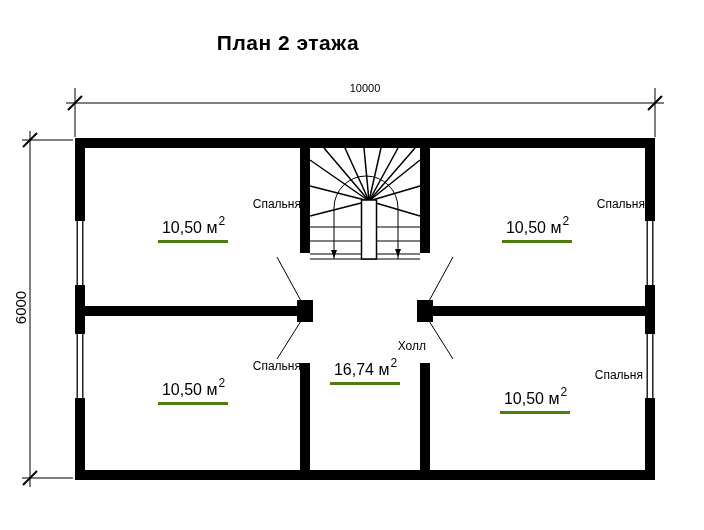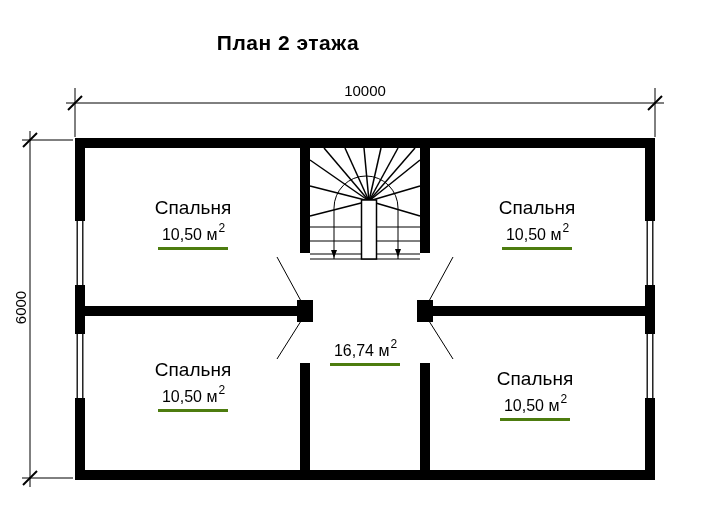--- a/index.html
+++ b/index.html
@@ -25,21 +25,21 @@
     font-size: 21px;
     font-weight: bold;
     letter-spacing: 0.5px;
   }
   .dim-label-width {
     position: absolute;
     left: 265px;
     top: 82px;
     width: 200px;
     text-align: center;
-    font-size: 15px;
+    font-size: 11px;
   }
   .dim-label-height {
     position: absolute;
     left: -40px;
     top: 299px;
     width: 120px;
     height: 17px;
     text-align: center;
     font-size: 15px;
     transform: rotate(-90deg);
@@ -49,22 +49,23 @@
     position: absolute;
     left: 0;
     top: 0;
   }
   .room-label {
     position: absolute;
     text-align: center;
     line-height: 1;
   }
   .room-name {
-    font-size: 19px;
+    font-size: 12px;
     margin-bottom: 7px;
+    text-align: right;
   }
   .room-area {
     font-size: 16px;
   }
   .room-area .u {
     display: inline-block;
     border-bottom: 3px solid #4d7c0f;
     padding: 0 4px 4px 4px;
   }
   .room-area sup {
@@ -206,16 +207,17 @@
     <div class="room-name">Спальня</div>
     <div class="room-area"><span class="u"><span>10,50 м</span><sup>2</sup></span></div>
   </div>
 
   <div class="room-label" style="left:427px; top:369px; width:216px;">
     <div class="room-name">Спальня</div>
     <div class="room-area"><span class="u"><span>10,50 м</span><sup>2</sup></span></div>
   </div>
 
   <div class="room-label" style="left:304px; top:340px; width:122px;">
+    <div class="room-name">Холл</div>
     <div class="room-area"><span class="u"><span>16,74 м</span><sup>2</sup></span></div>
   </div>
 
 </div>
 
 </body></html>

